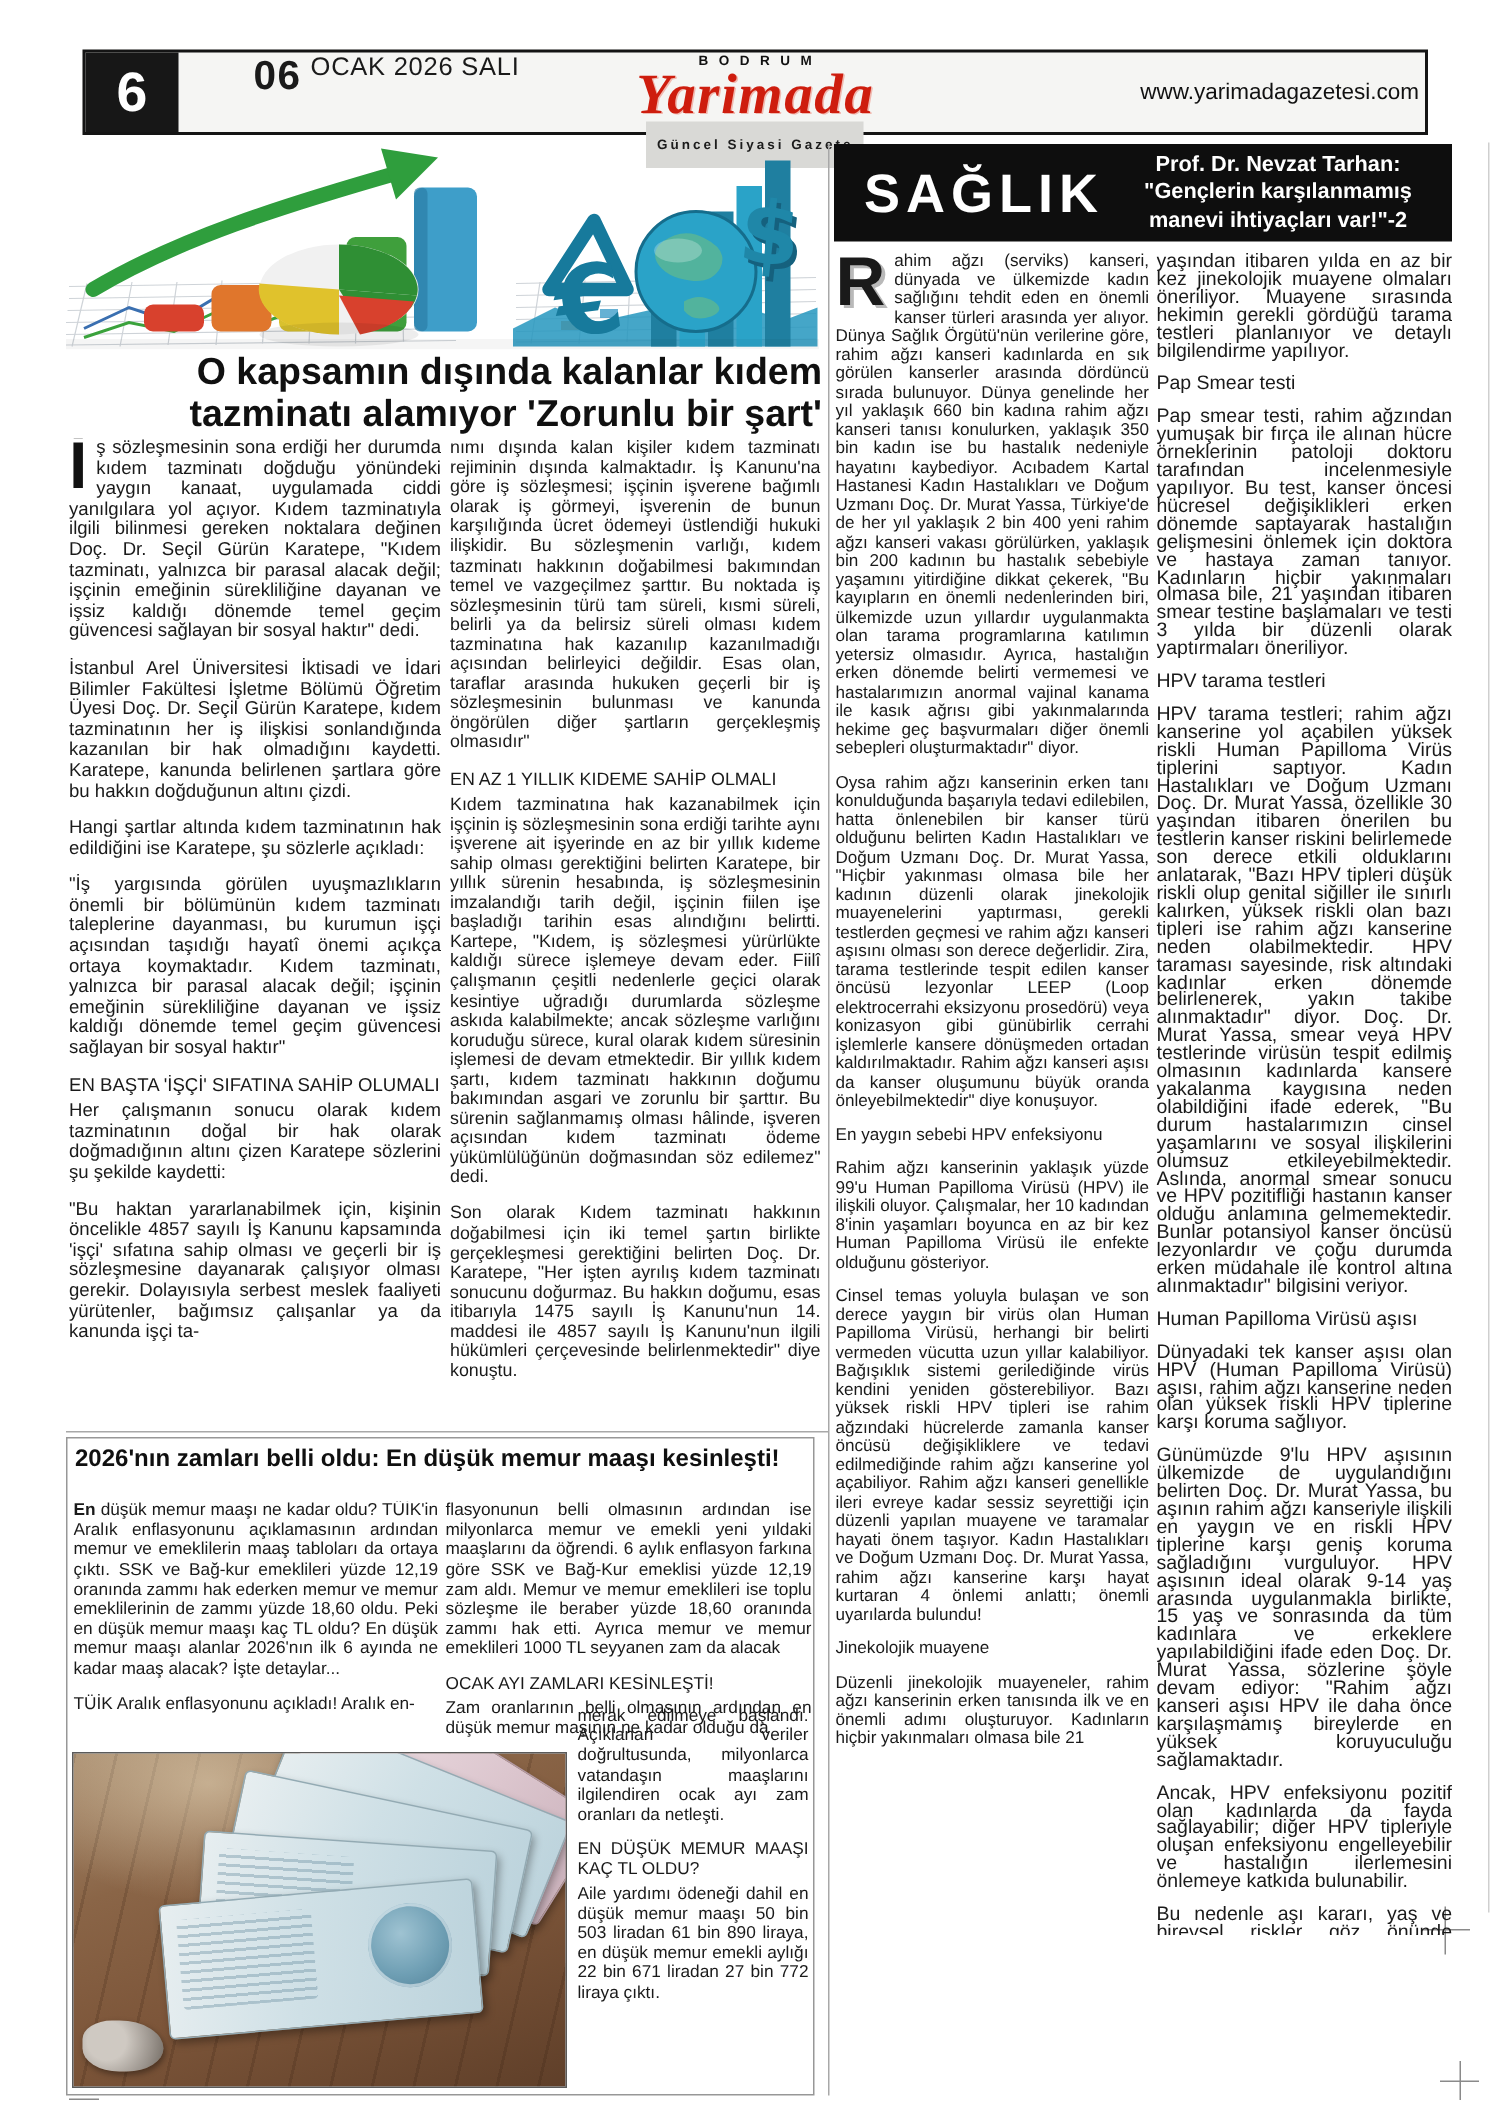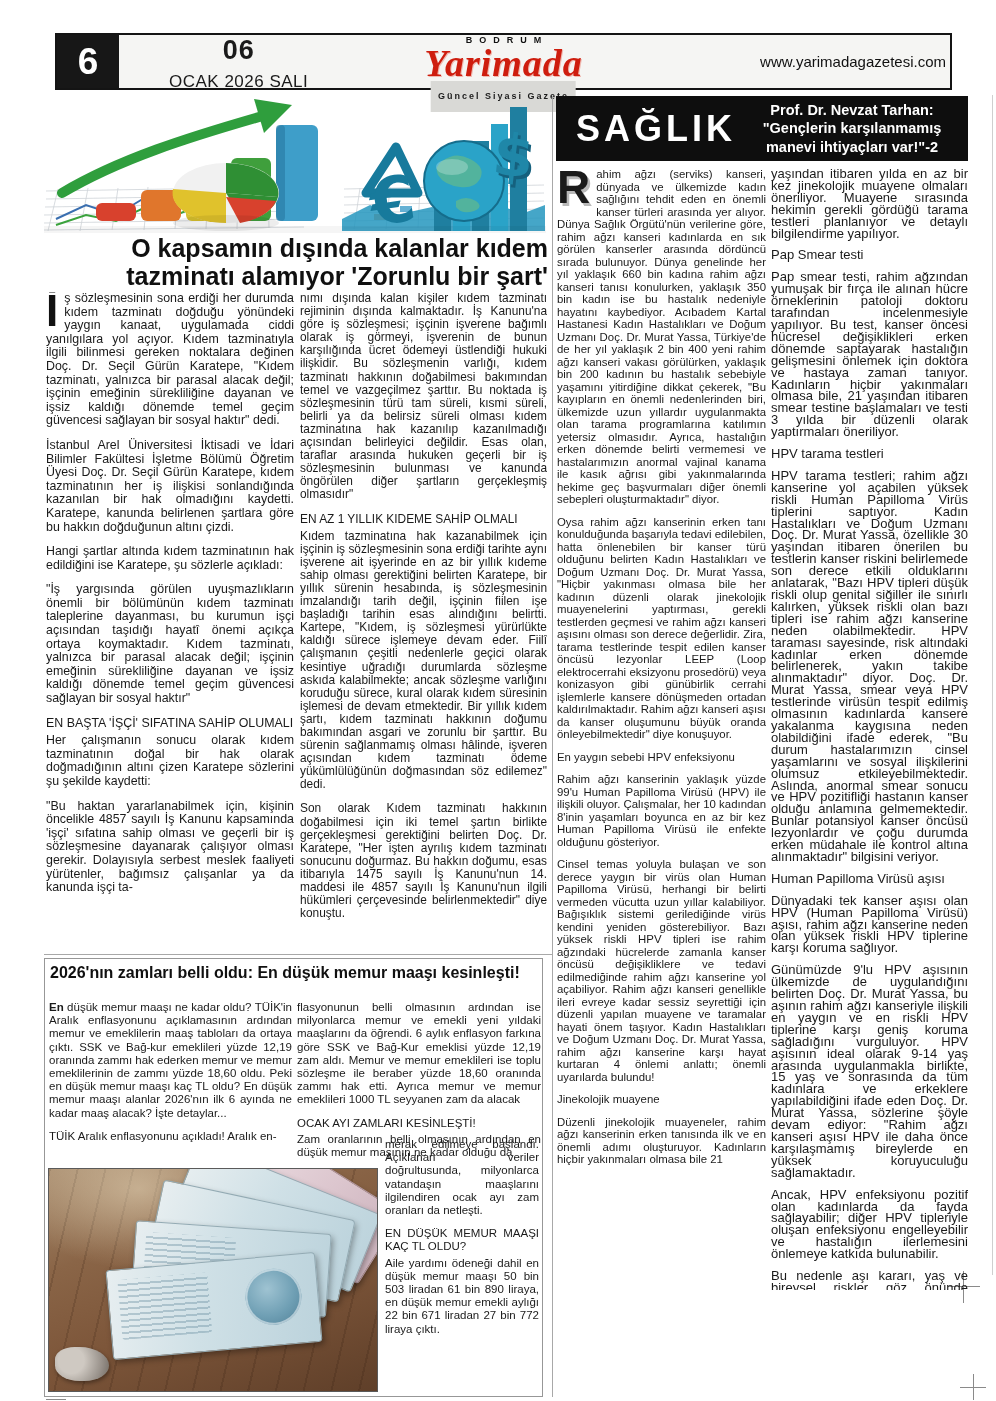--- a/index.html
+++ b/index.html
@@ -13,21 +13,21 @@
   
   .header-box {
     left:55px; top:33px; width:897px; height:57px;
     border:2px solid #141414; background:#f5f5f3;
   }
   .pagenum-box {
     left:0; top:0; width:62px; height:100%;
     background:#171717; color:#fff; display:flex; align-items:center; justify-content:center;
     font-size:37px; font-weight:bold;
   }
-  .issue-date { left:112px; top:0; height:100%; display:flex; align-items:center; gap:6px;flex-direction:column; }
+  .issue-date { left:112px; top:0; height:100%; display:flex; align-items:flex-start; gap:6px; }
   .issue-date .day { font-size:27px; font-weight:bold; letter-spacing:1px; }
   .issue-date .rest { font-size:17px; font-weight:normal; letter-spacing:.5px; }
   .logo { left:50%; top:1px; transform:translateX(-50%); text-align:center; line-height:1; }
   .logo-top { font-size:9px; font-weight:bold; letter-spacing:7px; color:#111; padding-left:7px; }
   .logo-name {
     font-family:"Liberation Serif", serif; font-style:italic; font-weight:bold;
     font-size:38px; color:#ce1d0e; letter-spacing:1px; line-height:.95;
     text-shadow:1px 1px 0 #f0b9b0;
   }
   .logo-sub { display:inline-block; font-size:9px; font-weight:bold; letter-spacing:2px;

